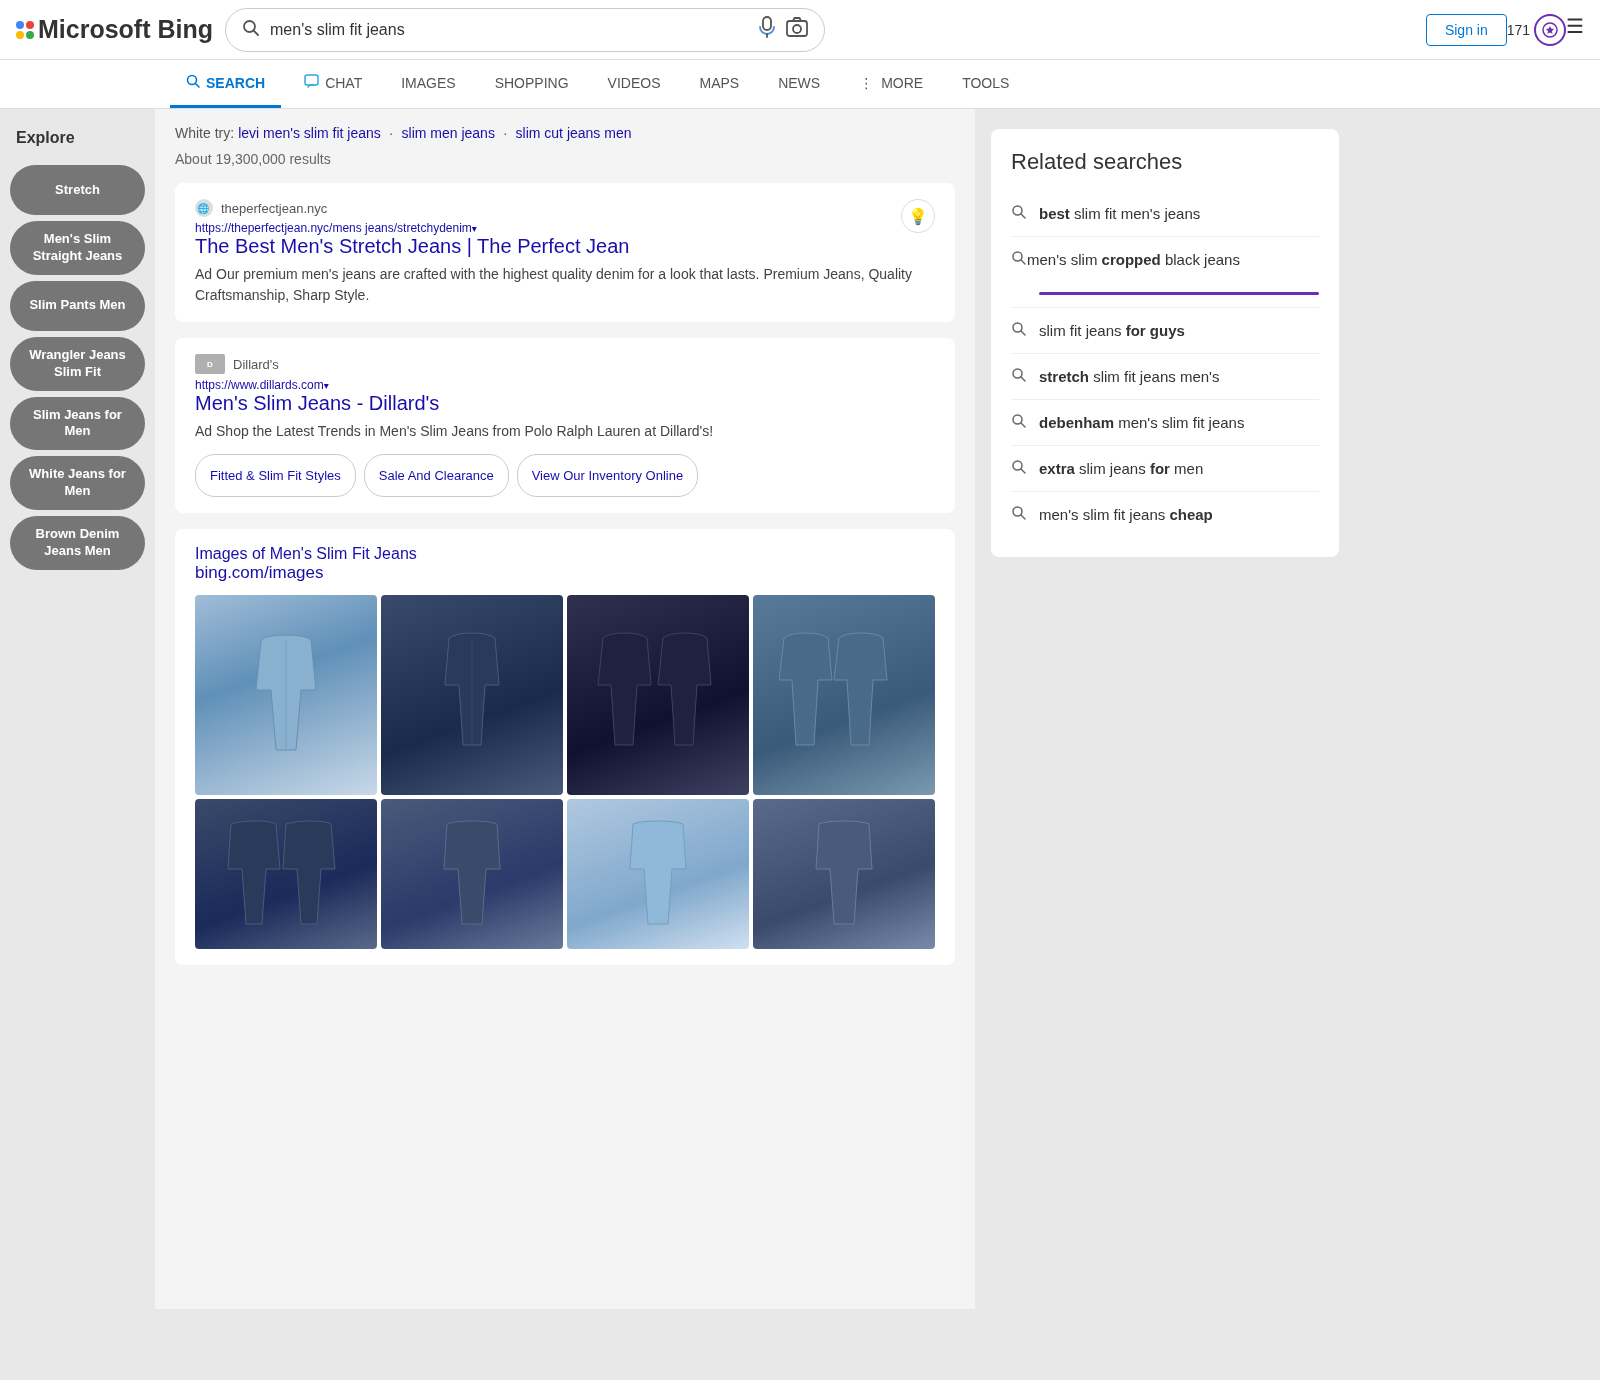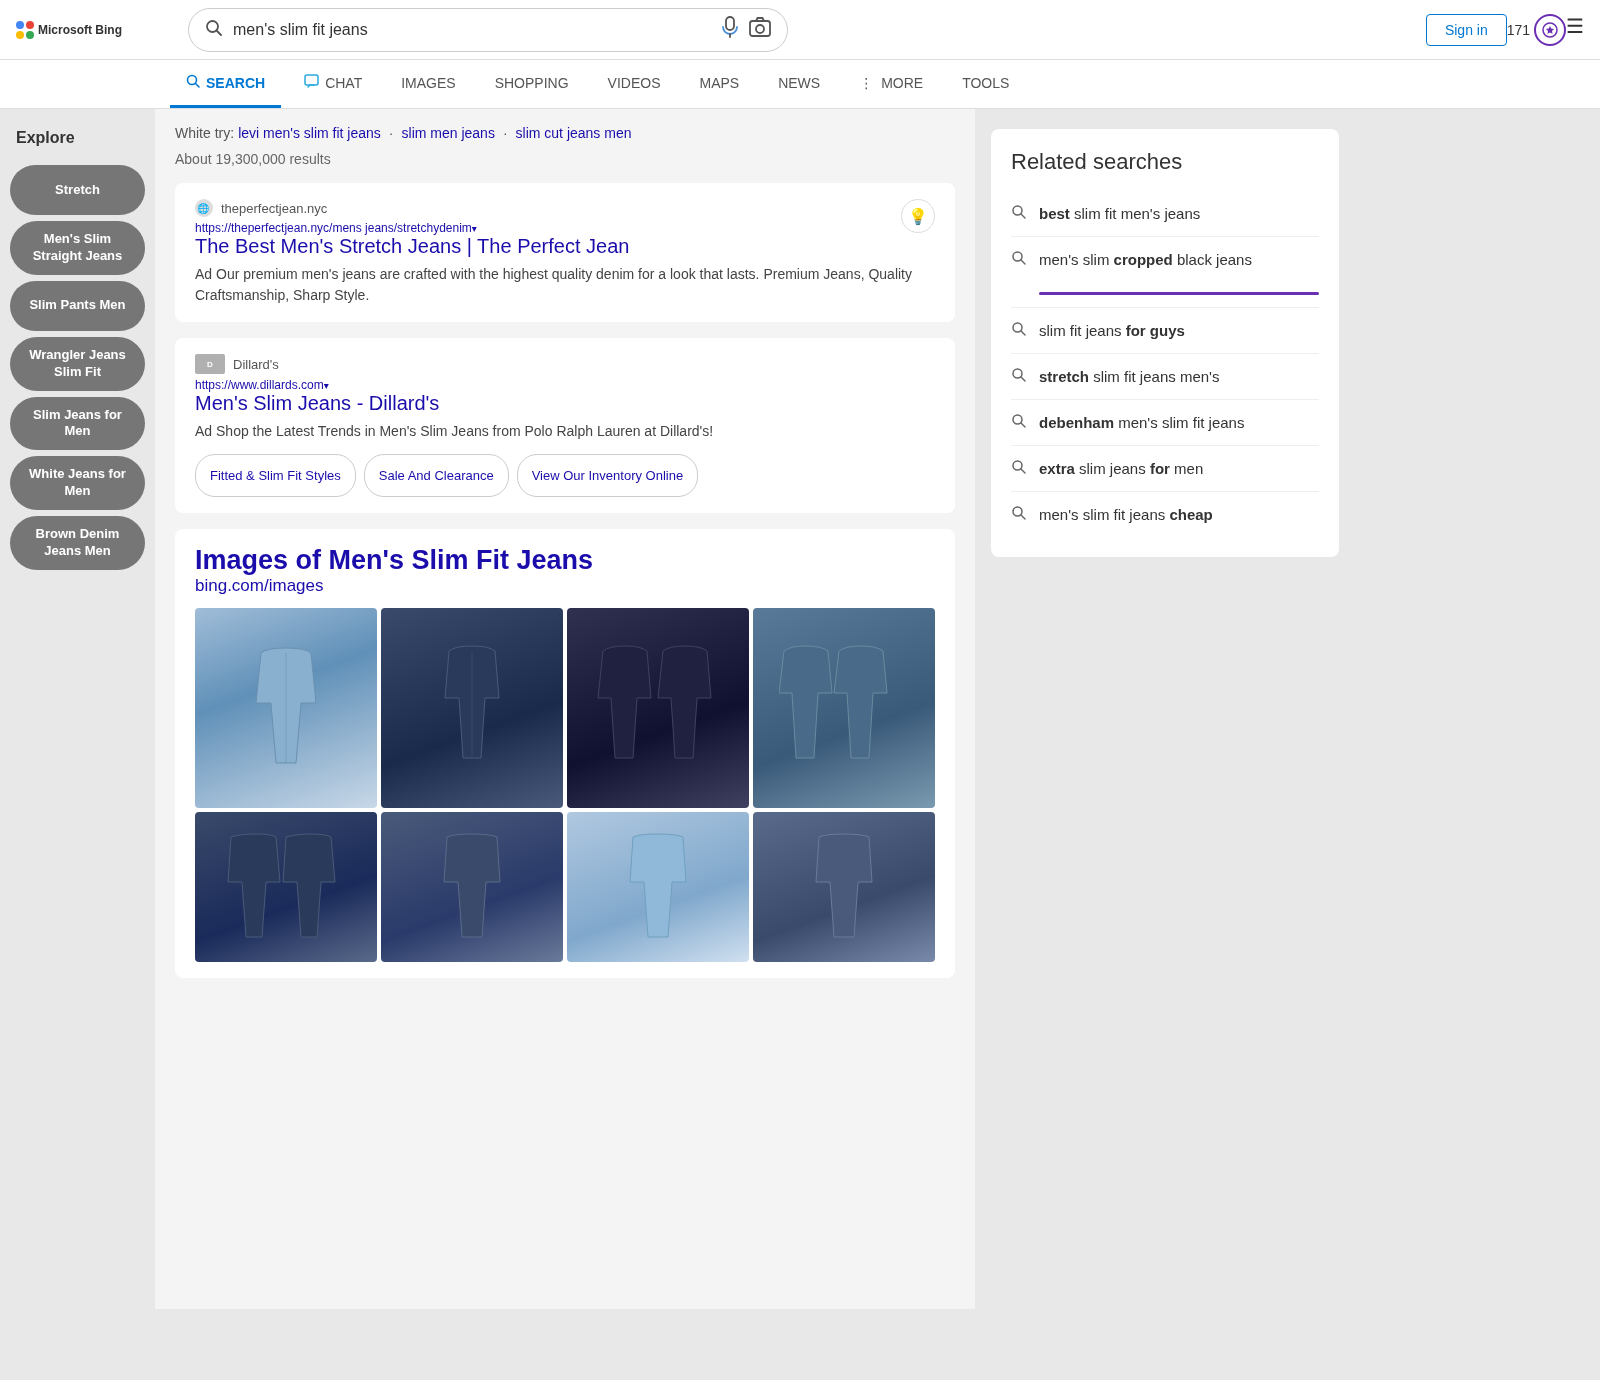--- a/index.html
+++ b/index.html
@@ -29,21 +29,21 @@
     .google-dots {
       display: grid;
       grid-template-columns: 8px 8px;
       grid-template-rows: 8px 8px;
       gap: 2px;
     }
     .dot-blue { background: #4285f4; border-radius: 50%; width: 8px; height: 8px; }
     .dot-red { background: #ea4335; border-radius: 50%; width: 8px; height: 8px; }
     .dot-yellow { background: #fbbc05; border-radius: 50%; width: 8px; height: 8px; }
     .dot-green { background: #34a853; border-radius: 50%; width: 8px; height: 8px; }
-    .bing-text { font-size: 12px; font-weight: 600; color: #333; }
+    .bing-text { font-size: 25px; font-weight: 600; color: #333; }
     .search-bar {
       flex: 1;
       max-width: 600px;
       display: flex;
       align-items: center;
       border: 1px solid #ccc;
       border-radius: 24px;
       padding: 6px 16px;
       background: #fff;
       height: 44px;
@@ -197,21 +197,21 @@
     .dropdown-arrow { font-size: 10px; color: #1a0dab; cursor: pointer; }
     .result-title a { font-size: 20px; color: #1a0dab; text-decoration: none; font-weight: 400; }
     .result-desc { font-size: 14px; color: #444; margin-top: 6px; line-height: 1.5; }
     .bulb-icon-btn { float: right; background: none; border: 1px solid #ddd; border-radius: 50%; width: 34px; height: 34px; cursor: pointer; font-size: 16px; color: #555; display: flex; align-items: center; justify-content: center; }
     .pill-links { display: flex; flex-wrap: wrap; gap: 8px; margin-top: 12px; }
     .pill-link { border: 1px solid #ccc; border-radius: 20px; padding: 13px 14px; font-size: 13px; color: #1a0dab; cursor: pointer; background: #fff; text-decoration: none; }
 
     
     .images-section { background: #fff; border-radius: 8px; padding: 16px 20px; margin-bottom: 16px; }
     .images-header { margin-bottom: 12px; }
-    .images-title { font-size: 27px; color: #1a0dab; font-weight: 700; cursor: pointer; }
+    .images-title { font-size: 16px; color: #1a0dab; font-weight: 400; cursor: pointer; }
     .images-source { font-size: 17px; color: #1a0dab; }
     .images-grid { display: grid; grid-template-columns: repeat(4, 1fr); gap: 4px; }
     .img-placeholder {
       background: #c8c8c8;
       border-radius: 4px;
       display: flex;
       align-items: center;
       justify-content: center;
       overflow: hidden;
     }
@@ -501,21 +501,21 @@
           <svg width="16" height="16" viewBox="0 0 16 16" fill="none">
               <circle cx="6.5" cy="6.5" r="4.5" stroke="#666" stroke-width="1.5"></circle>
               <line x1="10" y1="10" x2="14" y2="14" stroke="#666" stroke-width="1.5" stroke-linecap="round"></line>
             </svg>
         </span>
         <span class="related-text"><strong>best</strong> slim fit men's jeans</span>
       </div>
 
 
       <div class="related-item" style="flex-direction:column; align-items:flex-start;">
-        <div style="display:flex; align-items:center; gap:12px; width:100%;">
+        <div style="display:flex; align-items:center; gap:0; width:100%;">
           <span class="related-search-icon">
             <svg width="16" height="16" viewBox="0 0 16 16" fill="none">
                 <circle cx="6.5" cy="6.5" r="4.5" stroke="#666" stroke-width="1.5"></circle>
                 <line x1="10" y1="10" x2="14" y2="14" stroke="#666" stroke-width="1.5" stroke-linecap="round"></line>
               </svg>
           </span>
           <span class="related-text">men's slim <strong>cropped</strong> black jeans</span>
         </div>
         <div style="width:calc(100% - 28px); margin-left:28px; margin-top:6px;">
           <span class="purple-underline"></span>

